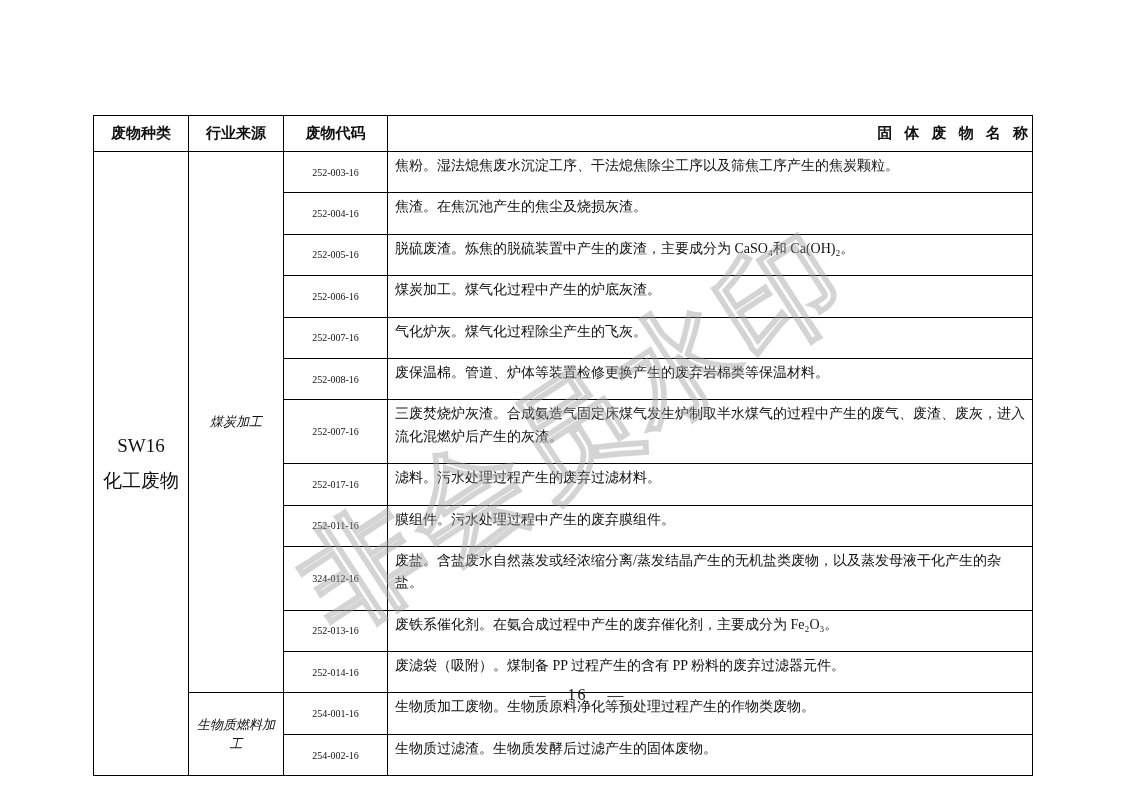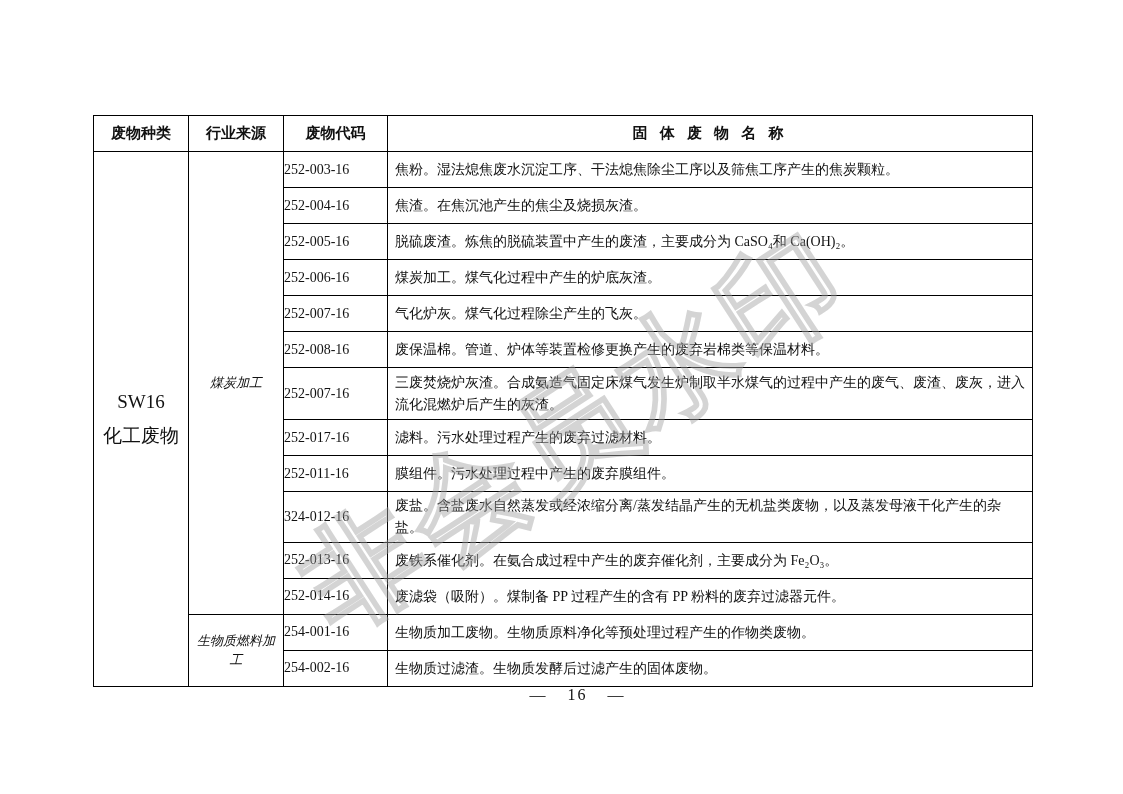--- a/index.html
+++ b/index.html
@@ -34,48 +34,48 @@
   .col-industry { width: 95px;  }
   .col-code     { width: 104px; }
   .col-name     { width: 645px; }
   .waste-table th {
     height: 35px;
     font-family: "Liberation Sans", "DejaVu Sans", sans-serif;
     font-weight: 700;
     font-size: 15px;
     text-align: center;
   }
-  .waste-table th.th-name { letter-spacing: 4px; }
+  .waste-table th.th-name { letter-spacing: 4px; text-align: right; }
   .waste-table tr.row      { height: 36px; }
   .waste-table tr.row-tall { height: 52px; }
   td.cell-category {
     text-align: center;
     font-size: 19px;
     white-space: pre-line;
     line-height: 1.8;
   }
   td.cell-industry {
     text-align: center;
     font-size: 13px;
     line-height: 1.5;
     font-style: italic;
   }
   td.cell-industry .industry-wrap {
     display: inline-block;
     max-width: 82px;
   }
   td.cell-code {
-    text-align: left;
-    font-size: 14px;
+    text-align: center;
+    font-size: 10px;
     font-family: "Liberation Serif", "DejaVu Serif", serif;
   }
   td.cell-name {
     text-align: left;
     font-size: 14px;
-    padding: 3px 6px 2px 7px;
+    padding: 3px 6px 15px 7px;
     line-height: 1.6;
   }
   .watermark {
     position: absolute;
     left: 205px;
     top: 352px;
     width: 740px;
     text-align: center;
     font-family: "Liberation Sans", "DejaVu Sans", sans-serif;
     font-size: 118px;

